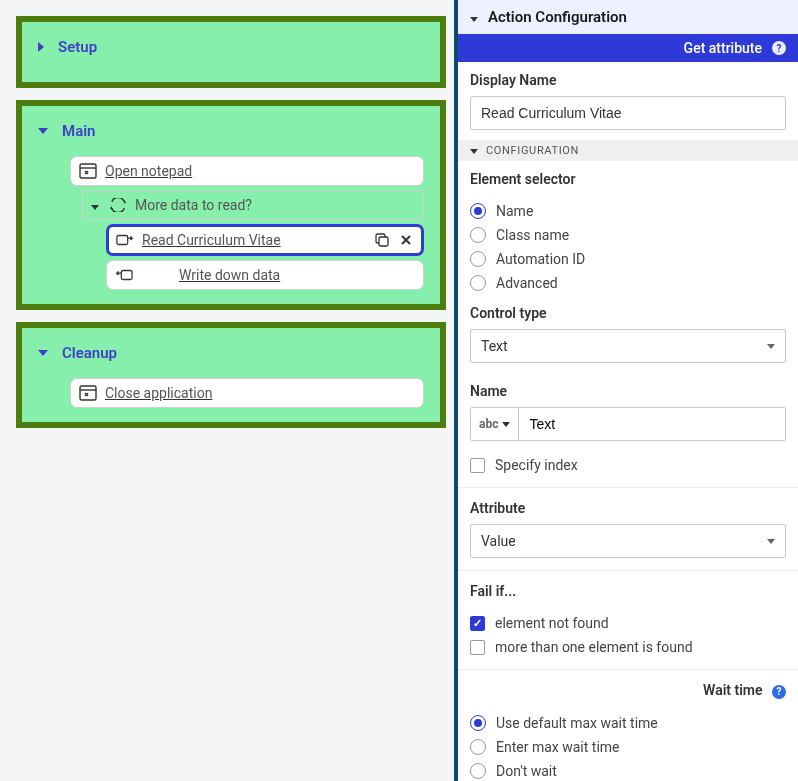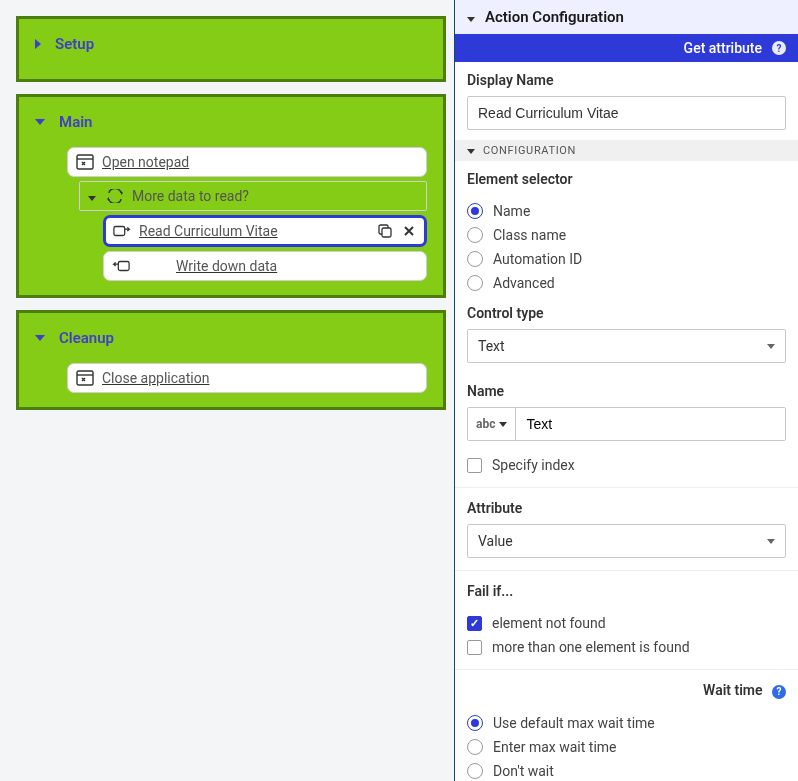--- a/index.html
+++ b/index.html
@@ -15,29 +15,29 @@
   }
   .left-panel {
     flex: 1;
     padding: 16px 8px 16px 16px;
     background: #f4f5f7;
     overflow-y: auto;
   }
   .right-panel {
     width: 344px;
     background: #fff;
-    border-left: 1px solid #0c4a6e;
+    border-left: 4px solid #0c4a6e;
     display: flex;
     flex-direction: column;
     overflow-y: auto;
   }
   
   .section-card {
-    background: #84cc16;
-    border: 3px solid #4d7c0f;
+    background: #86efac;
+    border: 6px solid #4d7c0f;
     margin-bottom: 12px;
     padding-bottom: 10px;
   }
   .section-header {
     display: flex;
     align-items: center;
     padding: 16px 16px 12px 16px;
     cursor: pointer;
   }
   .section-header.collapsed { padding-bottom: 16px; }

